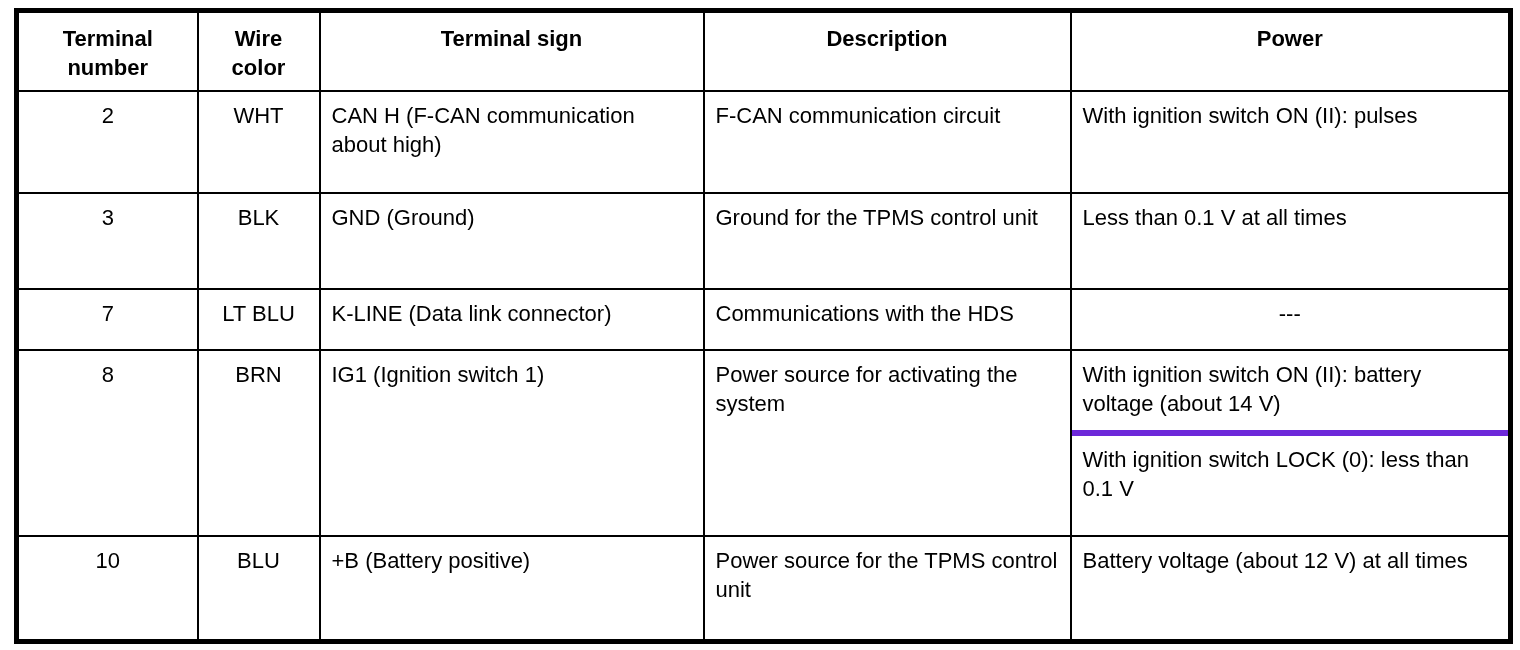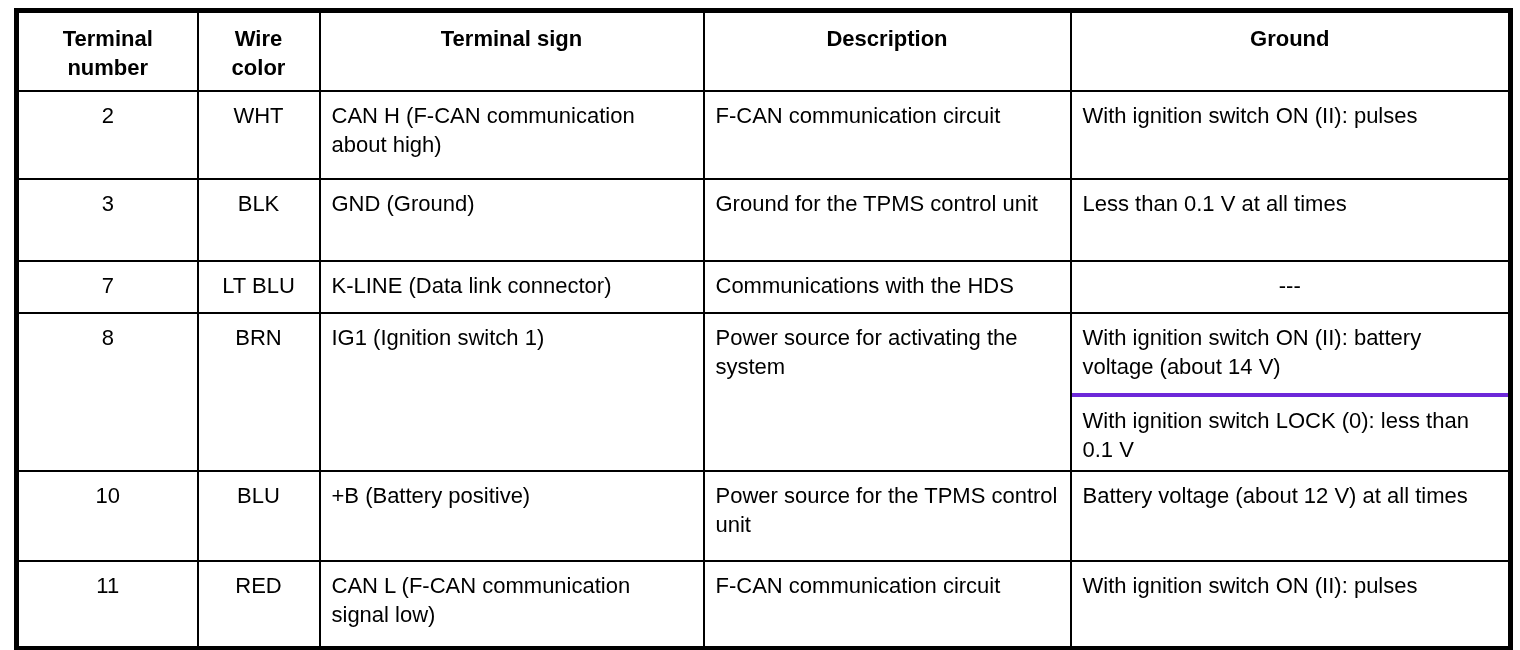--- a/index.html
+++ b/index.html
@@ -52,42 +52,42 @@
   tbody tr.row-3  { height: 156px; }
   tbody tr.row-4  { height: 90px; }
   tbody tr.row-5  { height: 88px; }
 
   td.signal-cell { padding: 0; }
   .signal-seg {
     box-sizing: border-box;
     padding: 9px 11px 6px 11px;
   }
   .signal-seg:not(:last-child) { height: 79px; }
-  .signal-seg.divided { border-top: 4px solid #6d28d9; }
+  .signal-seg.divided { border-top: 6px solid #6d28d9; }
   .signal-seg.center { text-align: center; }
 </style>
 </head>
 <body>
 
 <div class="page">
   <table class="terminal-table">
     <colgroup>
       <col class="c1">
         <col class="c2">
         <col class="c3">
         <col class="c4">
         <col class="c5">
     </colgroup>
     <thead>
       <tr>
           <th>Terminal number</th>
           <th>Wire color</th>
           <th>Terminal sign</th>
           <th>Description</th>
-          <th>Ground</th>
+          <th>Power</th>
         </tr>
     </thead>
     <tbody>
         <tr class="row-0">
           <td class="center">2</td>
           <td class="center">WHT</td>
           <td>CAN H (F-CAN communication about high)</td>
           <td>F-CAN communication circuit</td>
           <td class="signal-cell">
             <div class="signal-seg">With ignition switch ON (II): pulses</div>
@@ -123,24 +123,15 @@
         </tr>
         <tr class="row-4">
           <td class="center">10</td>
           <td class="center">BLU</td>
           <td>+B (Battery positive)</td>
           <td>Power source for the TPMS control unit</td>
           <td class="signal-cell">
             <div class="signal-seg">Battery voltage (about 12 V) at all times</div>
           </td>
         </tr>
-        <tr class="row-5">
-          <td class="center">11</td>
-          <td class="center">RED</td>
-          <td>CAN L (F-CAN communication signal low)</td>
-          <td>F-CAN communication circuit</td>
-          <td class="signal-cell">
-            <div class="signal-seg">With ignition switch ON (II): pulses</div>
-          </td>
-        </tr>
       </tbody>
   </table>
 </div>
 
 </body></html>

